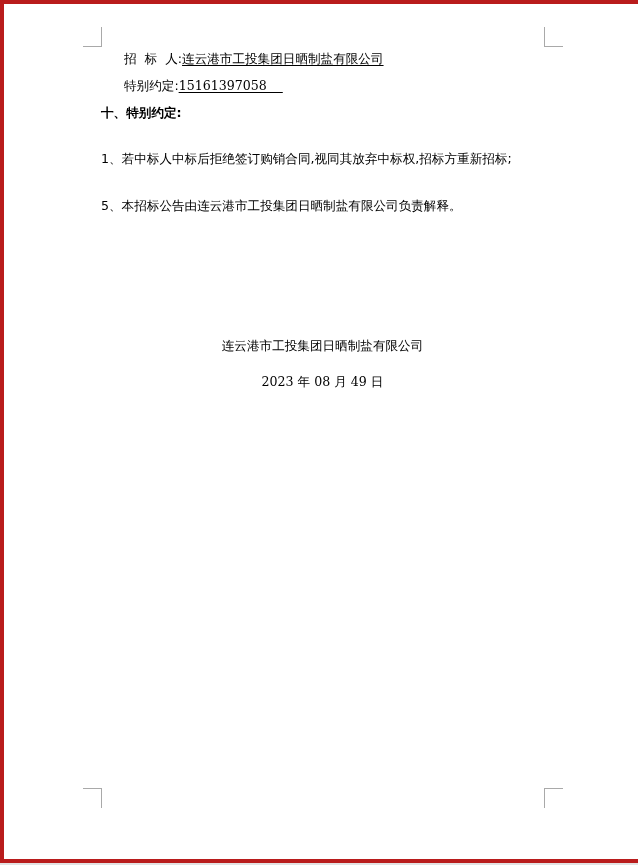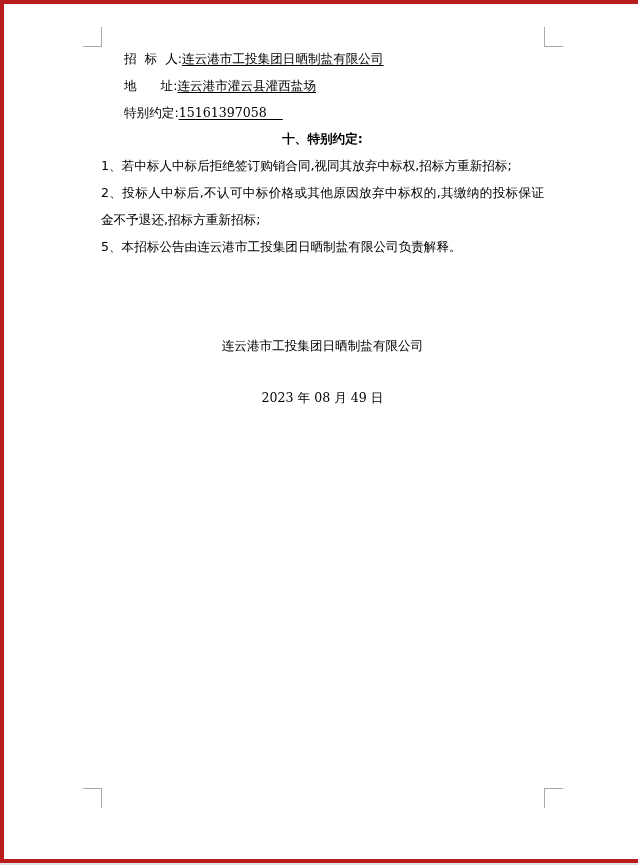--- a/index.html
+++ b/index.html
@@ -26,23 +26,23 @@
 
   .content{
     position:absolute;left:97px;top:42px;width:443px;
     font-size:12.6px;line-height:26.8px;
   }
   .contact-line{white-space:pre;padding-left:23px;}
   .contact-line .value{
     text-decoration:underline;
     text-underline-offset:2px;
   }
-  .serif{font-family:"DejaVu Serif",serif;margin-top:16px;}
-  .section-heading{font-weight:bold;text-align:center;}
-  .clause{text-align:justify;}
+  .serif{font-family:"DejaVu Serif",serif;}
+  .section-heading{font-weight:bold;}
+  .clause{text-align:justify;margin-top:20px;}
   .signature{
     position:absolute;left:97px;width:443px;
     text-align:center;font-size:12.6px;line-height:26.8px;
   }
   .sig-company{top:329px;}
   .sig-date{top:365px;}
 </style>
 </head>
 <body>
 
@@ -50,29 +50,27 @@
 
   <div class="mark mark-tl"></div>
   <div class="mark mark-tr"></div>
   <div class="mark mark-bl"></div>
   <div class="mark mark-br"></div>
 
   <div class="content">
 
     <div class="contact-line"><span>招  标  人:</span><span class="value">连云港市工投集团日晒制盐有限公司</span></div>
 
-    <div class="contact-line"><span>地      址:</span><span class="value">连云港市灌云县灌西盐场</span></div>
 
 
     <div class="contact-line"><span>特别约定:</span><span class="value serif">15161397058    </span></div>
 
     <div class="section-heading">十、特别约定:</div>
 
     <div class="clause">1、若中标人中标后拒绝签订购销合同,视同其放弃中标权,招标方重新招标;</div>
-    <div class="clause">2、投标人中标后,不认可中标价格或其他原因放弃中标权的,其缴纳的投标保证金不予退还,招标方重新招标;</div>
     <div class="clause">5、本招标公告由连云港市工投集团日晒制盐有限公司负责解释。</div>
 
   </div>
 
   <div class="signature sig-company">连云港市工投集团日晒制盐有限公司</div>
   <div class="signature sig-date serif">2023 年 08 月 49 日</div>
 
 </div>
 
 </body></html>

